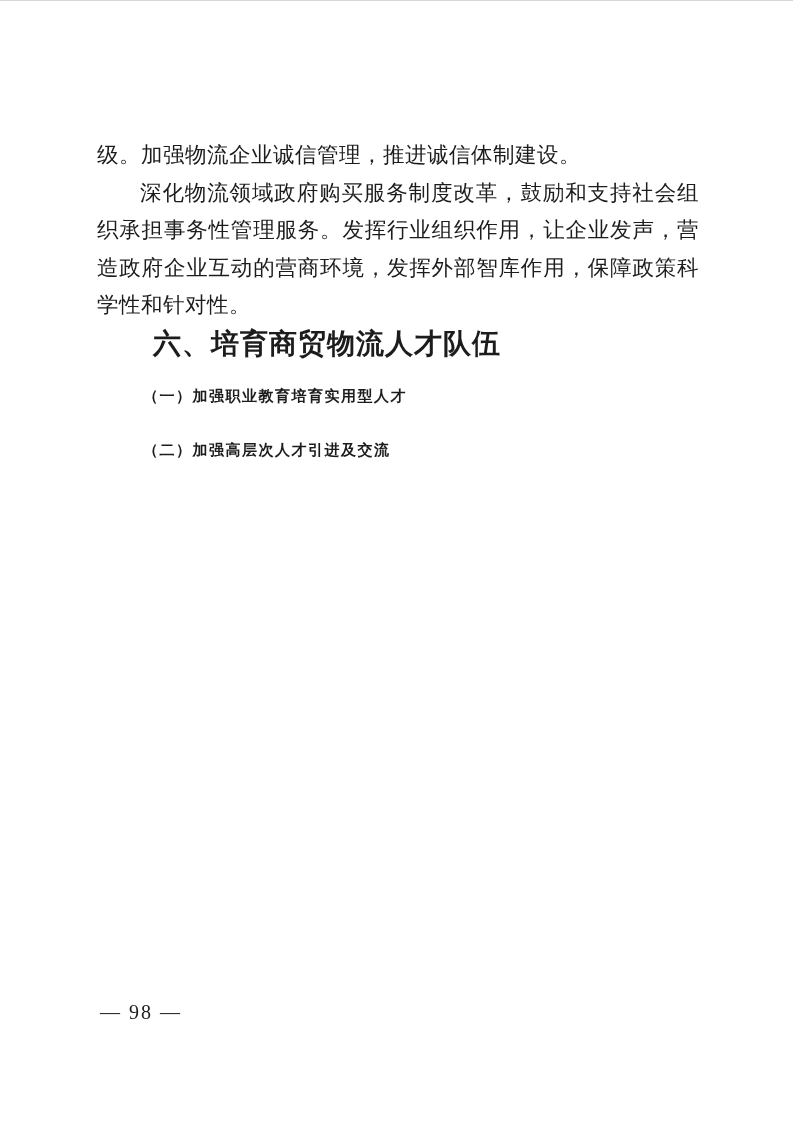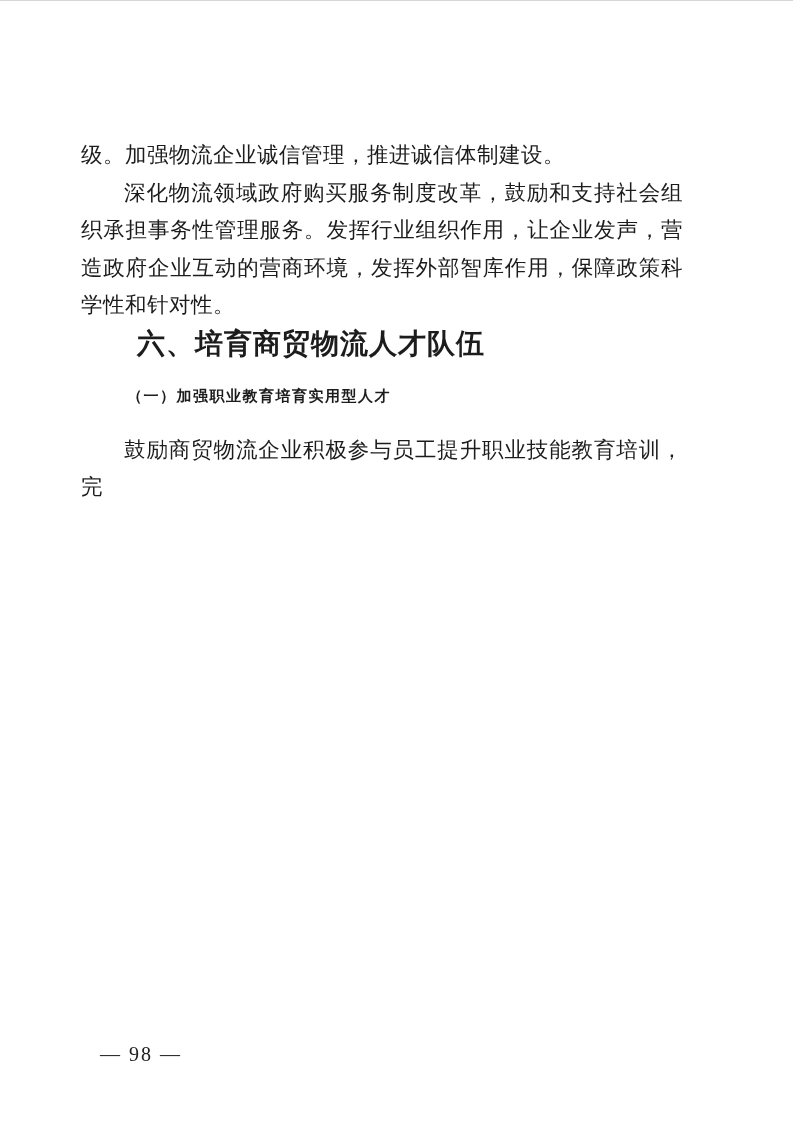--- a/index.html
+++ b/index.html
@@ -13,21 +13,21 @@
     height: 1122px;
     background: #ffffff;
     border-top: 1px solid #d6d6d6;
     box-sizing: border-box;
     overflow: hidden;
     color: #1c1c1c;
     font-family: "Liberation Serif", "DejaVu Serif", serif;
   }
   .content {
     position: absolute;
-    left: 81px;
+    left: 97px;
     top: 136px;
     width: 602px;
   }
   .body-text {
     font-size: 21.5px;
     line-height: 37.5px;
     text-align: justify;
     text-justify: inter-ideograph;
     letter-spacing: 0.5px;
     margin: 0;
@@ -47,32 +47,32 @@
   .h2 {
     font-size: 15px;
     line-height: 37.5px;
     text-indent: 2em;
     letter-spacing: 1.5px;
     margin: 16px;
   }
   .page-number {
     position: absolute;
     left: 100px;
-    top: 1042px;
+    top: 1000px;
     font-size: 20px;
     letter-spacing: 2px;
     color: #222222;
     font-family: "Liberation Serif", "DejaVu Serif", serif;
   }
 </style>
 </head>
 <body>
 
 <div class="page">
   <div class="content">
     <p class="body-text">级。加强物流企业诚信管理，推进诚信体制建设。</p>
     <p class="body-text indent">深化物流领域政府购买服务制度改革，鼓励和支持社会组织承担事务性管理服务。发挥行业组织作用，让企业发声，营造政府企业互动的营商环境，发挥外部智库作用，保障政策科学性和针对性。</p>
     <h2 class="h1">六、培育商贸物流人才队伍</h2>
     <h3 class="h2">（一）加强职业教育培育实用型人才</h3>
-    <p class="body-text indent">鼓励商贸物流企业积极参与员工提升职业技能教育培训，完</p>
+    <h3 class="h2">（二）加强高层次人才引进及交流</h3>
   </div>
   <div class="page-number">— 98 —</div>
 </div>
 
 </body></html>

